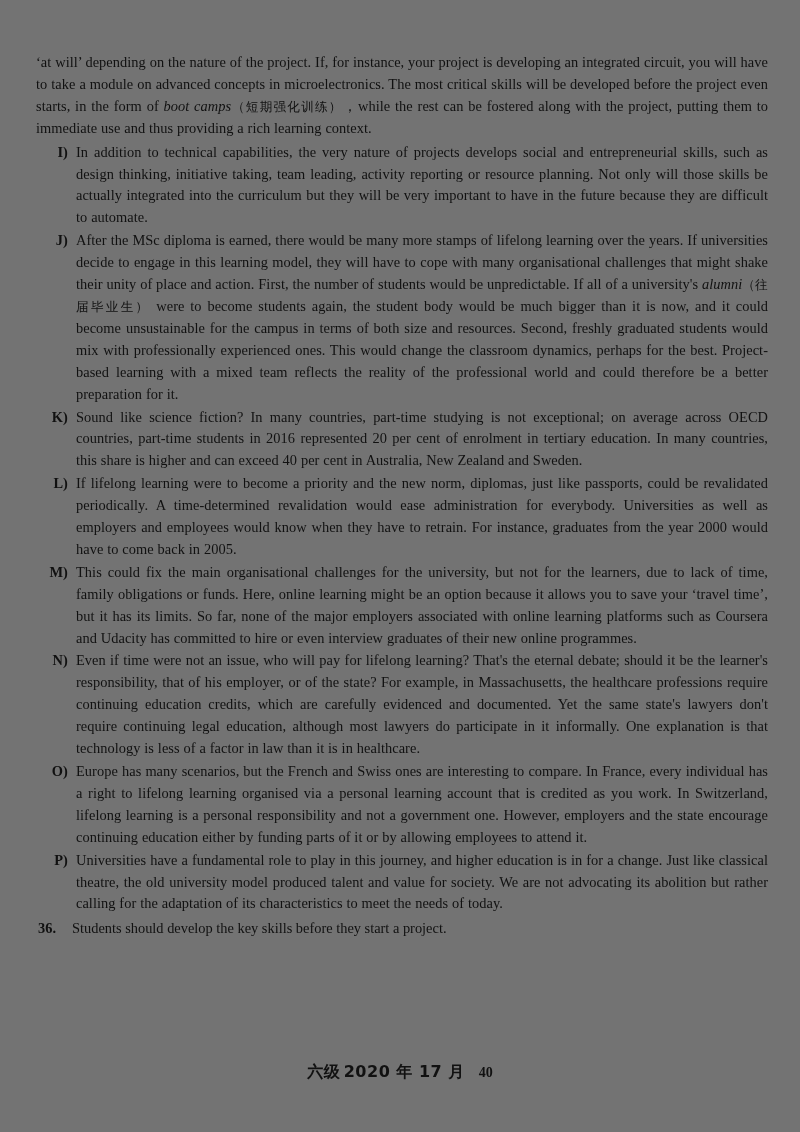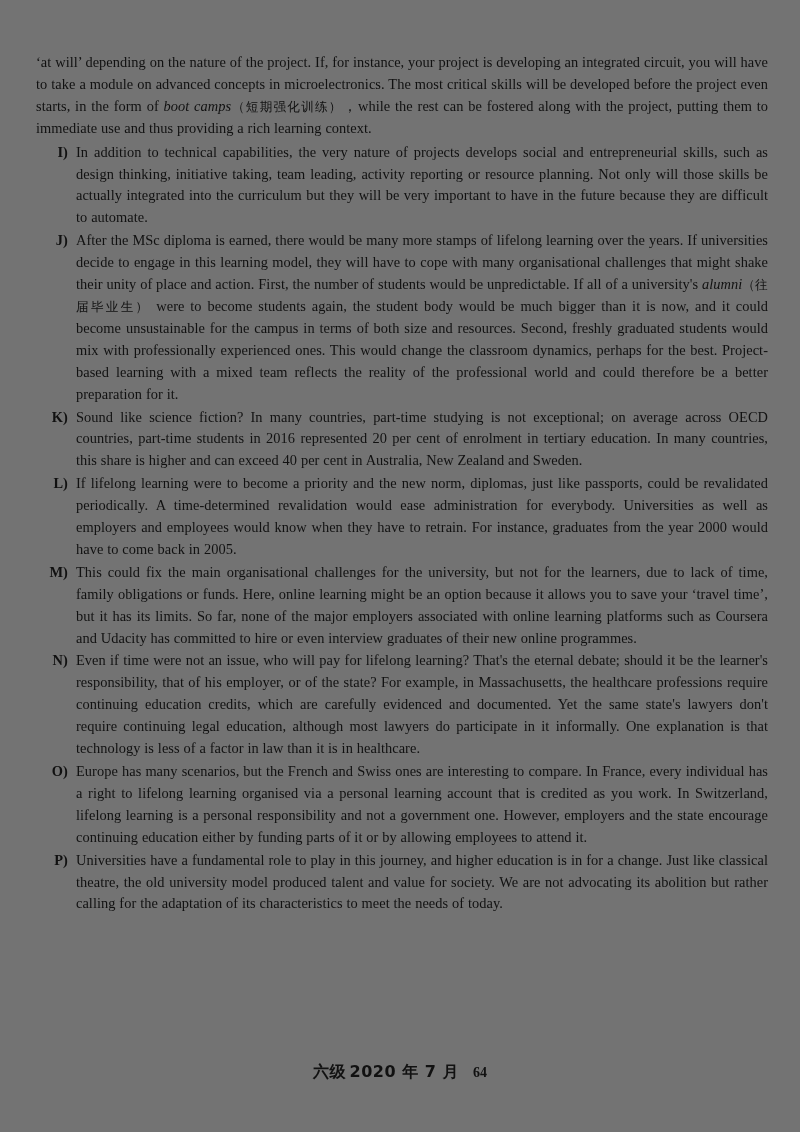--- a/index.html
+++ b/index.html
@@ -165,19 +165,23 @@
     <div class="para lastline-left">
       <div class="marker">O)</div>
       <div class="ptext">Europe has many scenarios, but the French and Swiss ones are interesting to compare. In France, every individual has a right to lifelong learning organised via a personal learning account that is credited as you work. In Switzerland, lifelong learning is a personal responsibility and not a government one. However, employers and the state encourage continuing education either by funding parts of it or by allowing employees to attend it.</div>
     </div>
 
     <div class="para lastline-left">
       <div class="marker">P)</div>
       <div class="ptext">Universities have a fundamental role to play in this journey, and higher education is in for a change. Just like classical theatre, the old university model produced talent and value for society. We are not advocating its abolition but rather calling for the adaptation of its characteristics to meet the needs of today.</div>
     </div>
 
+    <div class="qline">
+      <div class="qnum">36.</div>
+      <div class="qtext">Students should develop the key skills before they start a project.</div>
+    </div>
 
   </div>
 
   <div class="footer">
-    <span class="f-cn">六级</span><span class="f-sep"> </span><span class="f-cn">2020 年 7 月</span><span class="f-pg">64</span>
+    <span class="f-cn">六级</span><span class="f-sep"> </span><span class="f-cn">2020 年 17 月</span><span class="f-pg">40</span>
   </div>
 </div>
 
 </body></html>

